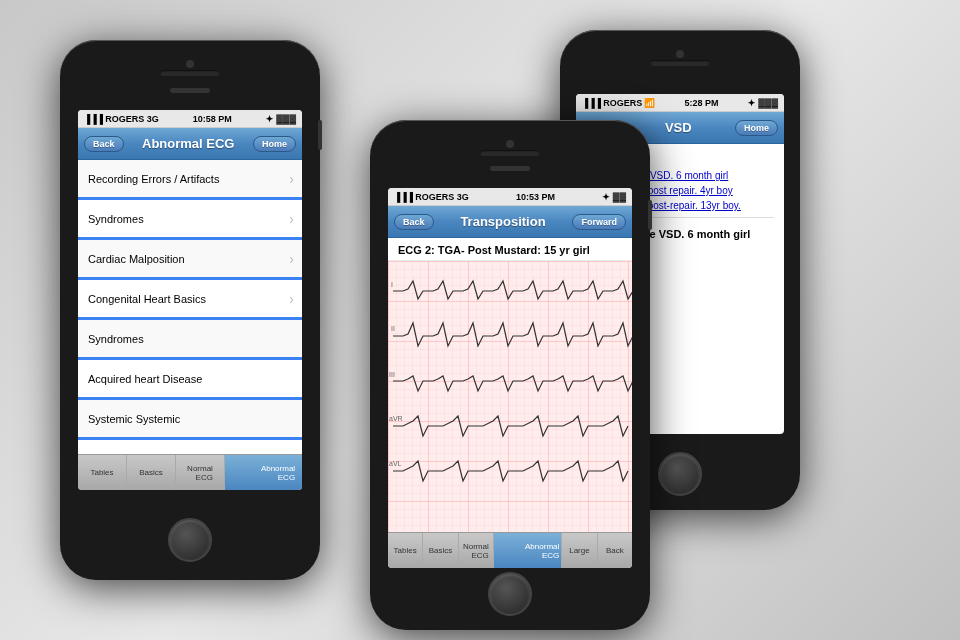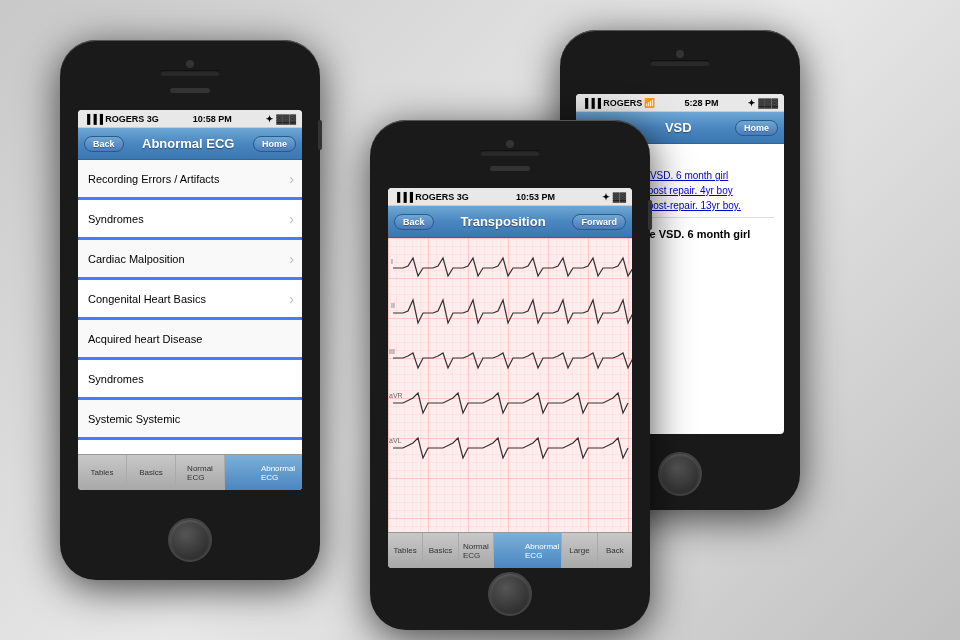--- a/index.html
+++ b/index.html
@@ -169,21 +169,21 @@
       border-top: 1px solid #999;
       height: 36px;
     }
     .tab-item {
       flex: 1;
       display: flex;
       align-items: center;
       justify-content: center;
       font-size: 8px;
       color: #333;
-      text-align: left;
+      text-align: right;
       padding: 2px;
       border-right: 1px solid #aaa;
       font-weight: 500;
     }
     .tab-item:last-child { border-right: none; }
     .tab-item.active {
       background: linear-gradient(180deg, #7ab0d8 0%, #4a86c0 100%);
       color: #fff;
       padding-left: 31px;
     }
@@ -315,24 +315,24 @@
         </div>
         <div class="list-item">
           <span>Cardiac Malposition</span>
           <span class="list-chevron">›</span>
         </div>
         <div class="list-item">
           <span>Congenital Heart Basics</span>
           <span class="list-chevron">›</span>
         </div>
         <div class="list-item">
+          <span>Syndromes</span>
+        </div>
+        <div class="list-item">
           <span>Acquired heart Disease</span>
-        </div>
-        <div class="list-item">
-          <span>Syndromes</span>
         </div>
         <div class="list-item">
           <span>Systemic Systemic</span>
         </div>
       </div>
 
       <div class="tab-bar">
         <div class="tab-item">
           <span>Tables</span>
         </div>
@@ -410,20 +410,21 @@
           <span>▓▓</span>
         </span>
       </div>
 
       <div class="nav-bar">
         <span class="nav-btn">Back</span>
         <span class="nav-title">Transposition</span>
         <span class="nav-btn">Forward</span>
       </div>
 
+      <div class="ecg-title">ECG 2: TGA- Post Mustard: 15 yr girl</div>
 
       <div class="ecg-area">
         <svg width="100%" height="100%">
 
           <defs>
             <pattern id="smallGrid" width="8" height="8" patternUnits="userSpaceOnUse">
               <path d="M 8 0 L 0 0 0 8" fill="none" stroke="#ffaaaa" stroke-width="0.3"></path>
             </pattern>
             <pattern id="grid" width="40" height="40" patternUnits="userSpaceOnUse">
               <rect width="40" height="40" fill="url(#smallGrid)"></rect>

